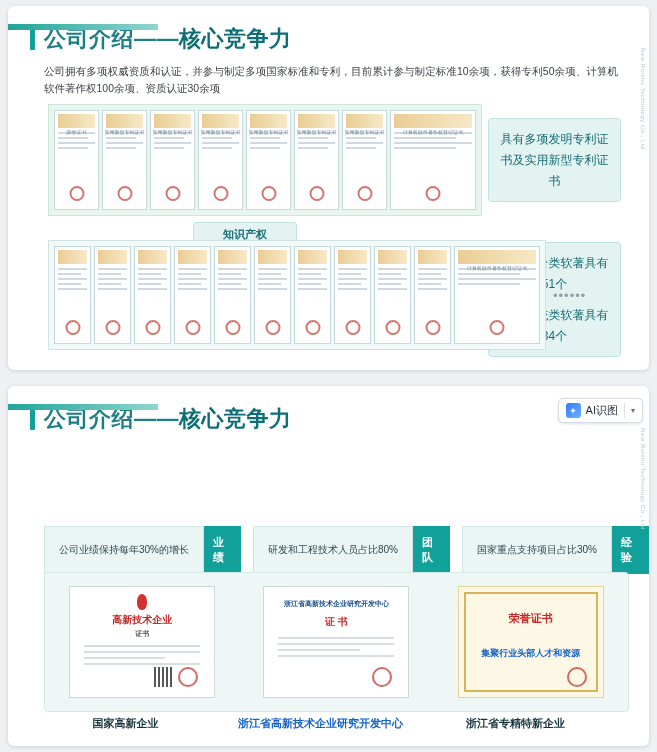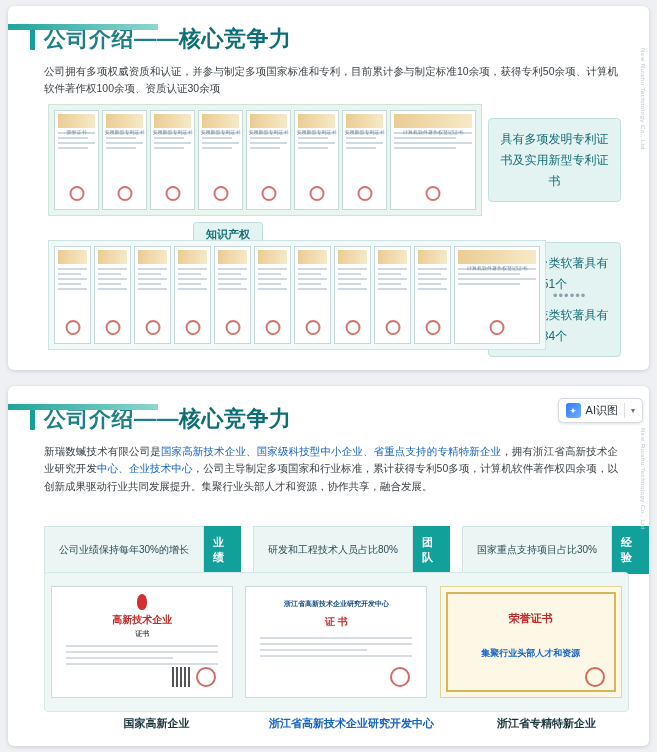--- a/index.html
+++ b/index.html
@@ -127,21 +127,21 @@
   .callout1 { left: 480px; top: 94px; width: 133px; height: 84px; }
   .callout2 { left: 480px; top: 218px; width: 133px; height: 115px; }
   .callout2 .gap { height: 10px; }
 
   
   .chip-label {
     position: absolute;
     left: 185px; top: 198px;
     background: #e3f3f2; border: 1px solid #bfe2df;
     color: #176e75; font-size: 11px; font-weight: bold;
-    padding: 4px 12px; border-radius: 3px;
+    padding: 4px 29px; border-radius: 3px;
   }
   .side-vert {
     position: absolute; right: 3px; top: 24px;
     writing-mode: vertical-rl;
     font-size: 6px; color: #b9c6cc; letter-spacing: .5px;
   }
 
   
   .pill-row {
     position: absolute; left: 36px; top: 122px;
@@ -162,21 +162,21 @@
   .pill-tag.last { margin-right: 0; }
 
   .photo-panel {
     position: absolute; left: 36px; top: 168px;
     width: 585px; height: 140px;
     background: #eef7f6; border: 1px solid #d5e9e7;
     border-radius: 4px;
     display: flex; align-items: center; justify-content: space-around;
   }
   .photo {
-    width: 182px; height: 112px;
+    width: 146px; height: 112px;
     background: #ffffff; border: 1px solid #cdd9dd;
     position: relative; overflow: hidden;
   }
   .photo .pt {
     position: absolute; left: 0; right: 0; text-align: center;
     font-size: 8px; font-weight: bold;
   }
   .photo .flame {
     position: absolute; top: 7px; left: 50%; transform: translateX(-50%);
     width: 10px; height: 16px; background: #d22f2f;
@@ -200,21 +200,21 @@
     background:
       repeating-linear-gradient(90deg,#2b2b2b 0 2px,#fff 2px 4px);
     opacity:.8;
   }
   .photo.gold { background: #fdf8e6; border-color: #e3d49a; }
   .photo.gold .goldborder {
     position: absolute; inset: 5px; border: 2px solid #d8b45a;
   }
 
   .caption-row {
-    position: absolute; left: 51px; top: 312px;
+    position: absolute; left: 20px; top: 312px;
     width: 585px;
     display: flex; justify-content: space-around;
     text-align: center;
   }
   .caption {
     width: 170px; font-size: 11px; font-weight: bold;
     color: #1463c6; line-height: 1.45;
   }
   .caption.dark { color: #17343d; }
 
@@ -504,21 +504,20 @@
     <div class="slide-inner">
       <div class="corner-strip"></div>
 
       <div class="heading">
         <div class="bar"></div>
         <div class="title">
           <span>公司介绍——</span><span class="em">核心竞争力</span>
         </div>
       </div>
 
-      <div class="body-text"><span>新瑞数蝛技术有限公司是</span><span class="blue">国家高新技术企业、国家级科技型中小企业、省重点支持的专精特新企业</span><span>，拥有浙江省高新技术企业研究开发</span><span class="blue">中心、企业技术中心</span><span>，公司主导制定多项国家和行业标准，累计获得专利50多项，计算机软件著作权四余项，以创新成果驱动行业共同发展提升。集聚行业头部人才和资源，协作共享，融合发展。</span></div>
 
       <div class="pill-row">
         <div class="pill">公司业绩保持每年30%的增长</div>
         <div class="pill-tag">业绩</div>
         <div class="pill">研发和工程技术人员占比80%</div>
         <div class="pill-tag">团队</div>
         <div class="pill">国家重点支持项目占比30%</div>
         <div class="pill-tag last">经验</div>
       </div>
 

